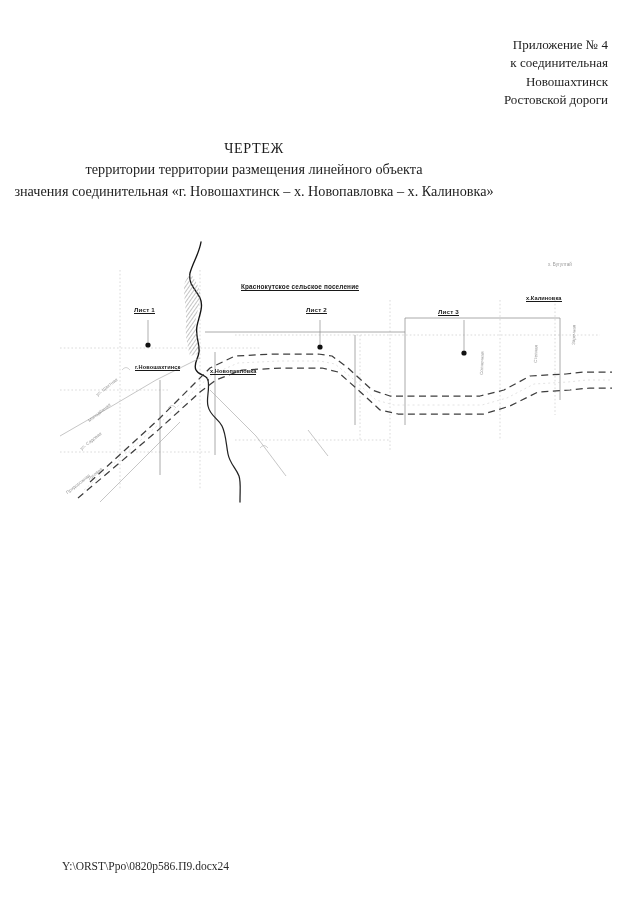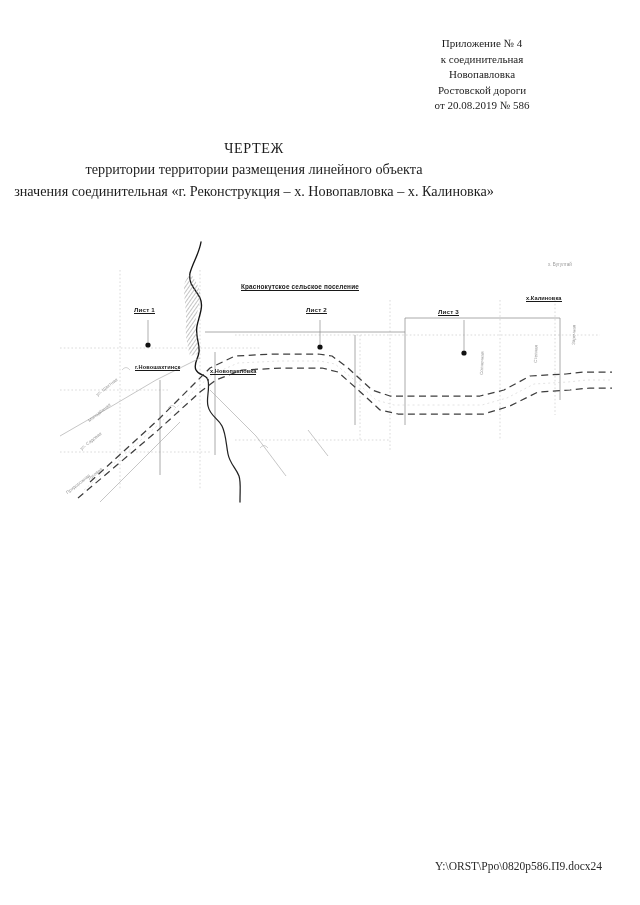--- a/index.html
+++ b/index.html
@@ -19,24 +19,24 @@
   .page {
     position: absolute;
     inset: 0;
     background: #ffffff;
   }
 
   
   .doc-header {
     position: absolute;
     top: 36px;
-    left: 348px;
+    left: 340px;
     width: 268px;
-    text-align: center;
-    font-size: 11px;
+    text-align: right;
+    font-size: 13px;
     line-height: 1.42;
     color: #1c1c1c;
   }
   .doc-header div { white-space: nowrap; }
 
   
   .title-block {
     position: absolute;
     top: 138px;
     left: 0;
@@ -80,43 +80,42 @@
   .rot-right { transform: rotate(-88deg); transform-origin: left bottom; }
   .rot-diag  { transform: rotate(-38deg); transform-origin: left bottom; }
 
   
   .footer {
     position: absolute;
     left: 62px;
     right: 38px;
     bottom: 33px;
     display: flex;
-    justify-content: flex-end;
+    justify-content: flex-start;
     align-items: baseline;
     font-size: 11.5px;
     color: #2a2a2a;
   }
 </style>
 </head>
 <body>
 
 <div class="page">
 
   <div class="doc-header">
     <div>Приложение № 4</div>
     <div>к соединительная</div>
-    <div>Новопавловка</div>
+    <div>Новошахтинск</div>
     <div>Ростовской дороги</div>
-    <div>от 20.08.2019 № 586</div>
   </div>
 
   <div class="title-block">
     <div class="title-main">ЧЕРТЕЖ</div>
     <div>территории территории размещения линейного объекта</div>
-    <div>значения соединительная «г. Реконструкция – х. Новопавловка – х. Калиновка»</div>
+    <div>значения соединительная «г. Новошахтинск – х. Новопавловка – х. Калиновка»</div>
   </div>
 
   <div class="map-figure">
 
     <svg class="map-svg" width="560" height="270" viewBox="0 0 560 270">
 
       <defs>
         <pattern id="hatchPat" width="3" height="3" patternUnits="userSpaceOnUse" patternTransform="rotate(35)">
           <line x1="0" y1="0" x2="0" y2="3" stroke="#8d8d8d" stroke-width="1.1"></line>
         </pattern>

